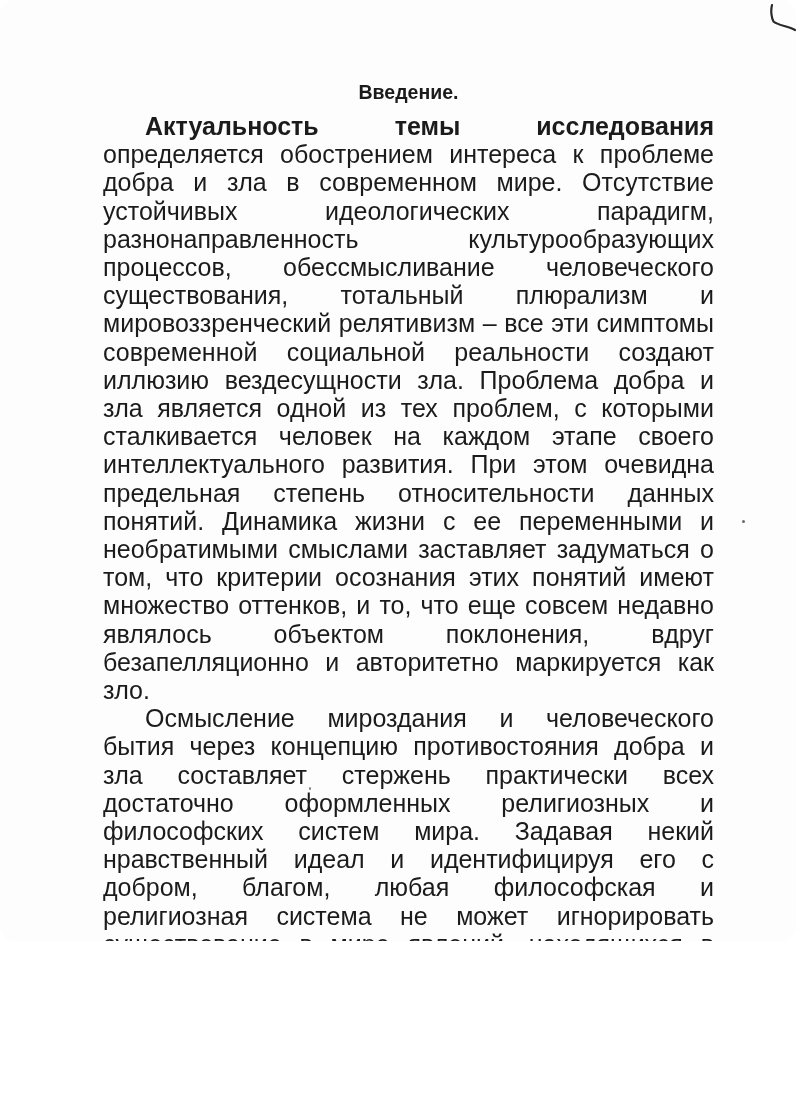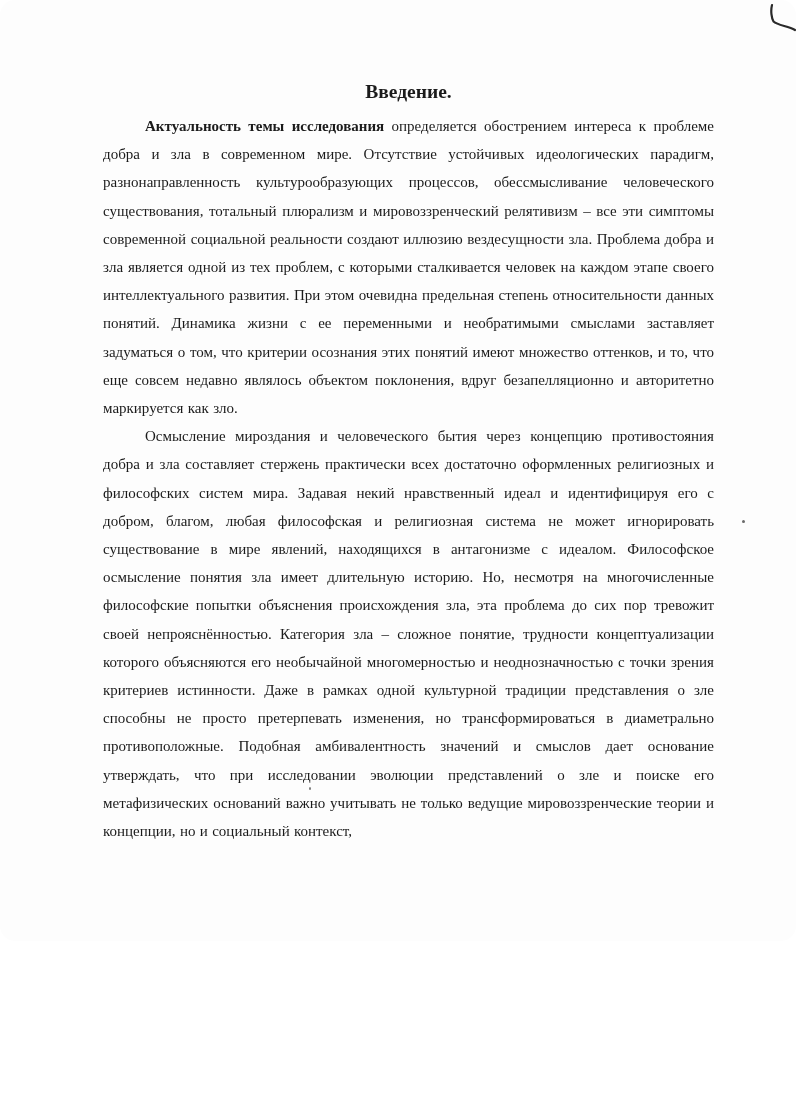--- a/index.html
+++ b/index.html
@@ -5,41 +5,41 @@
   html, body {
     margin: 0;
     padding: 0;
     background: #ffffff;
   }
   .page {
     position: relative;
     width: 796px;
     height: 941px;
     background: #fdfdfd;
-    font-family: Liberation Serif, serif;
+    font-family: Liberation Sans, sans-serif;
     color: #1b1b1b;
     overflow: hidden;
     border-radius: 15px;
   }
   .content {
     position: absolute;
     left: 103px;
     top: 78px;
     width: 611px;
   }
   .heading {
     font-size: 19.5px;
     line-height: 28px;
     font-weight: bold;
     text-align: center;
     margin: 0 0 6px 0;
   }
   .para {
     margin: 0;
-    font-size: 15px;
+    font-size: 25px;
     line-height: 28.2px;
     text-align: justify;
     text-indent: 42px;
     word-spacing: 0.6px;
     hyphens: none;
   }
   .lead {
     font-weight: bold;
   }
   .page-number {

